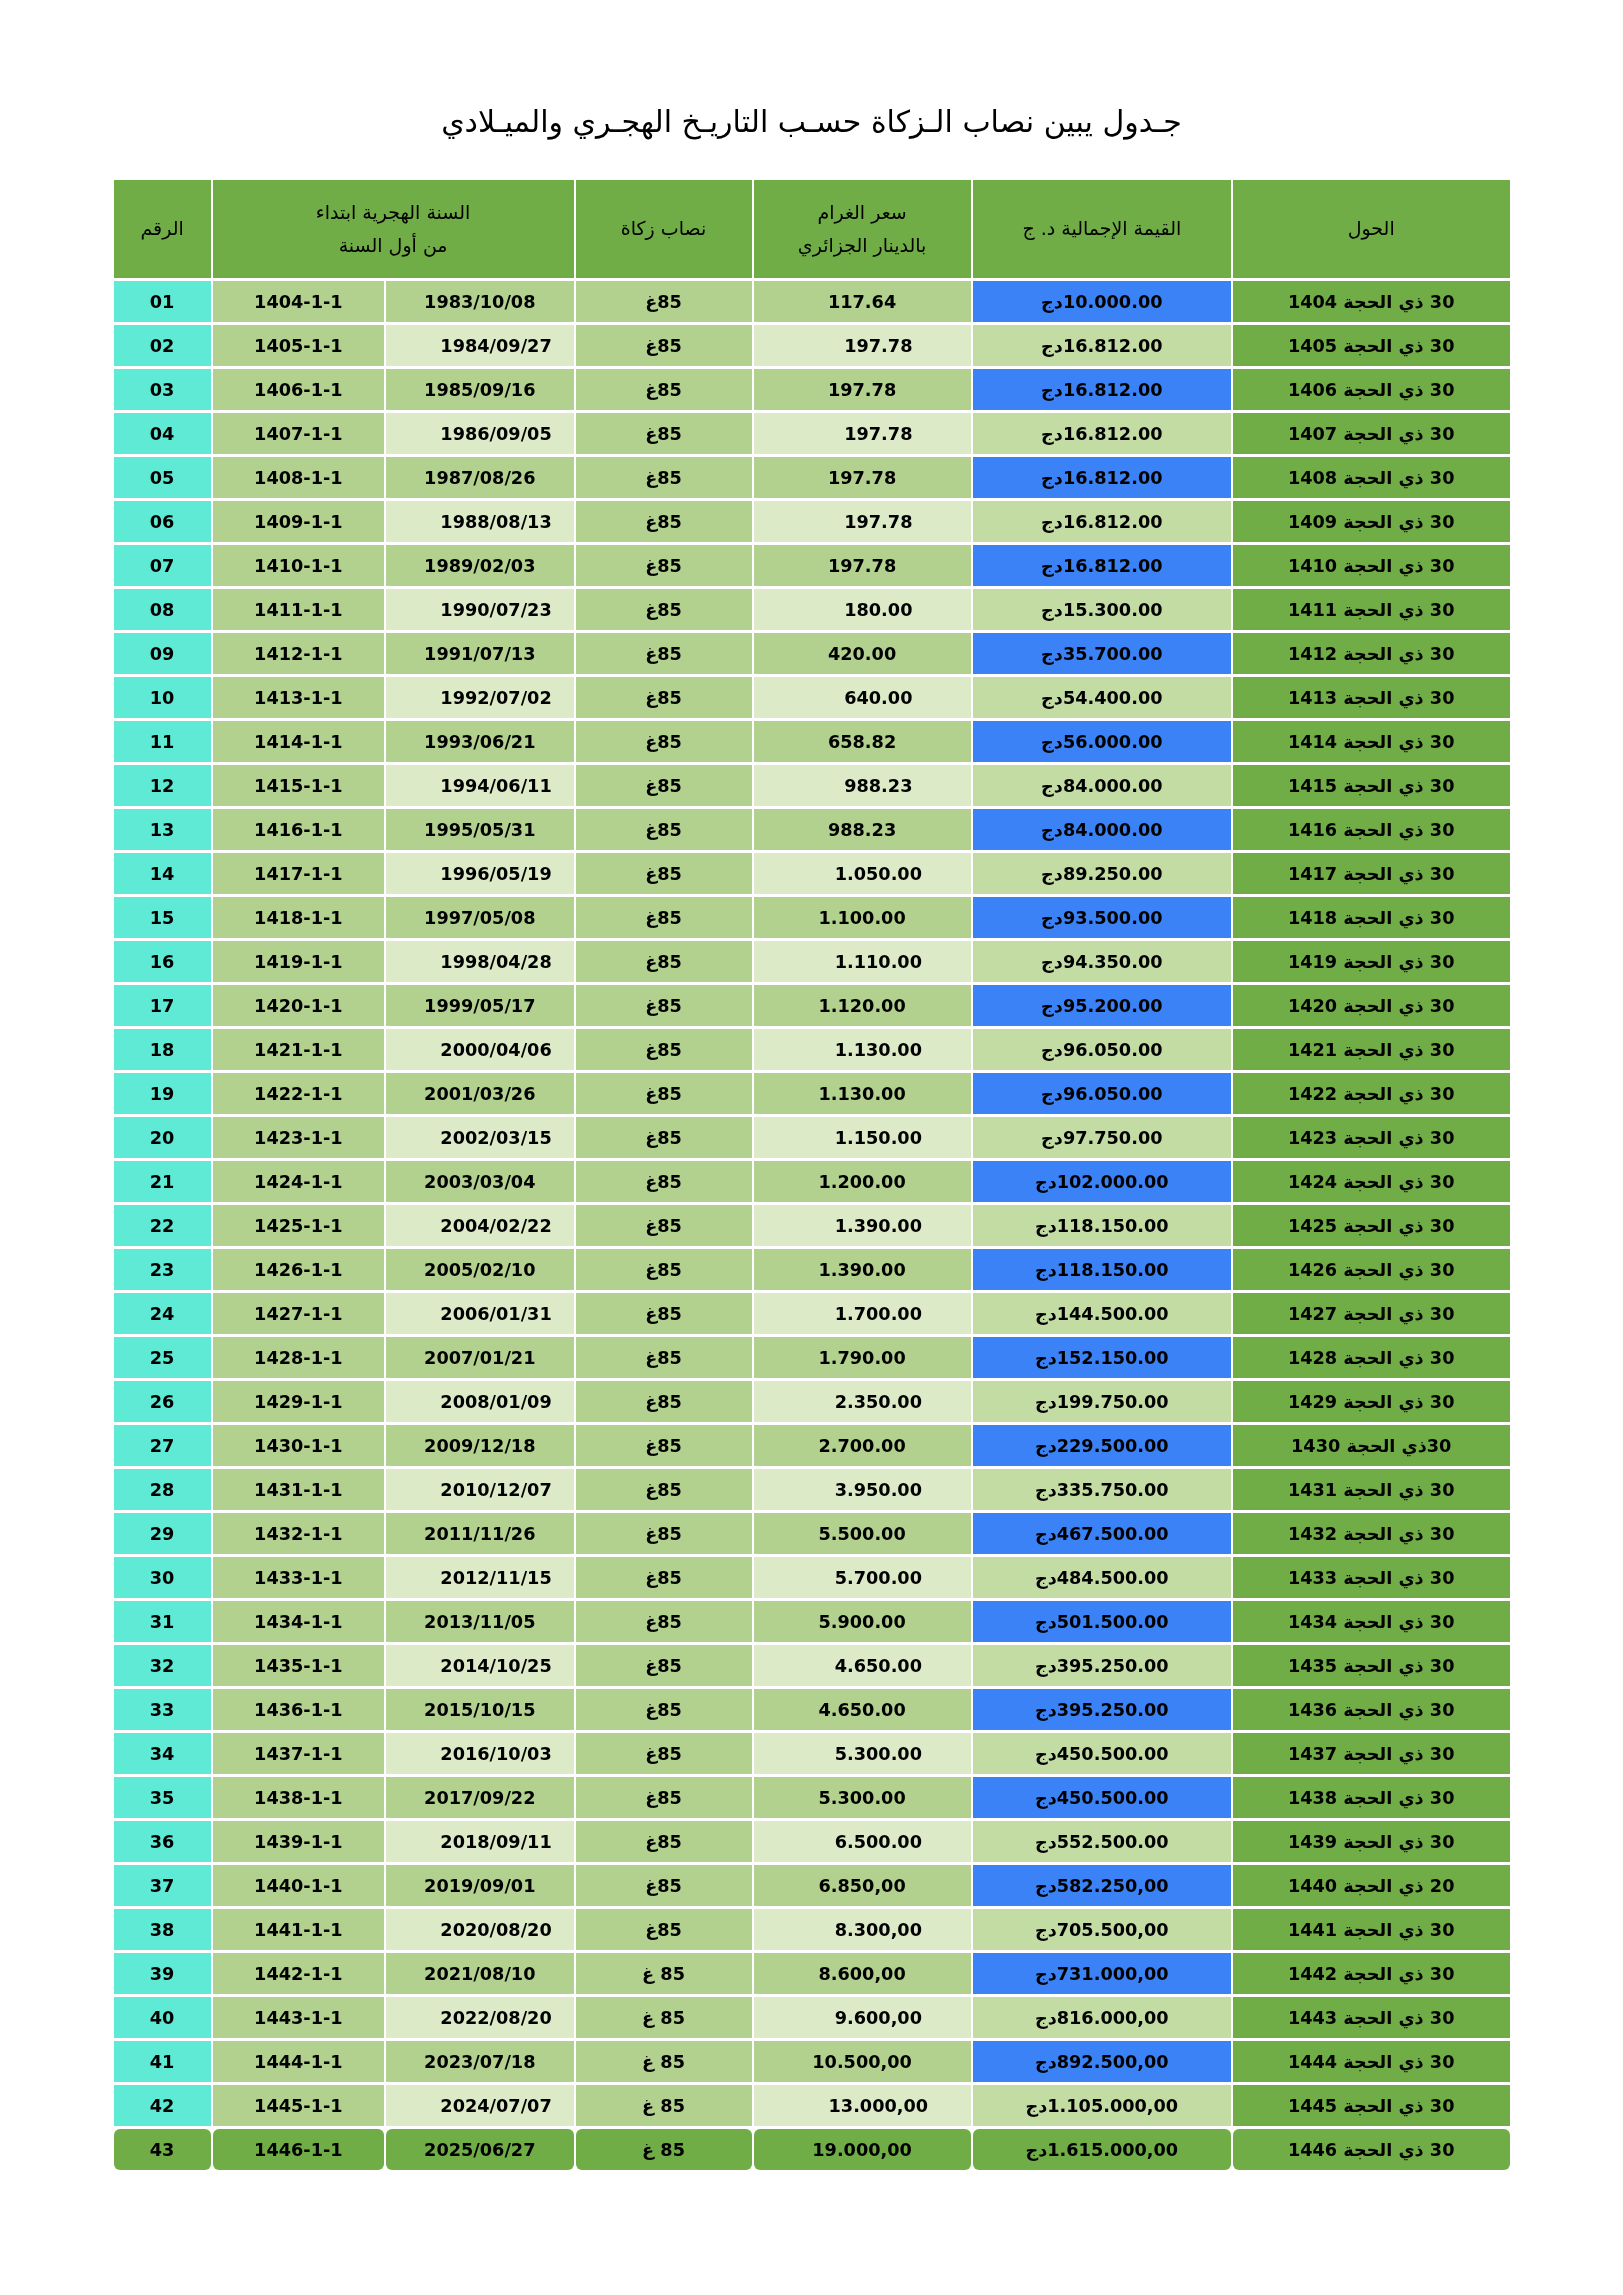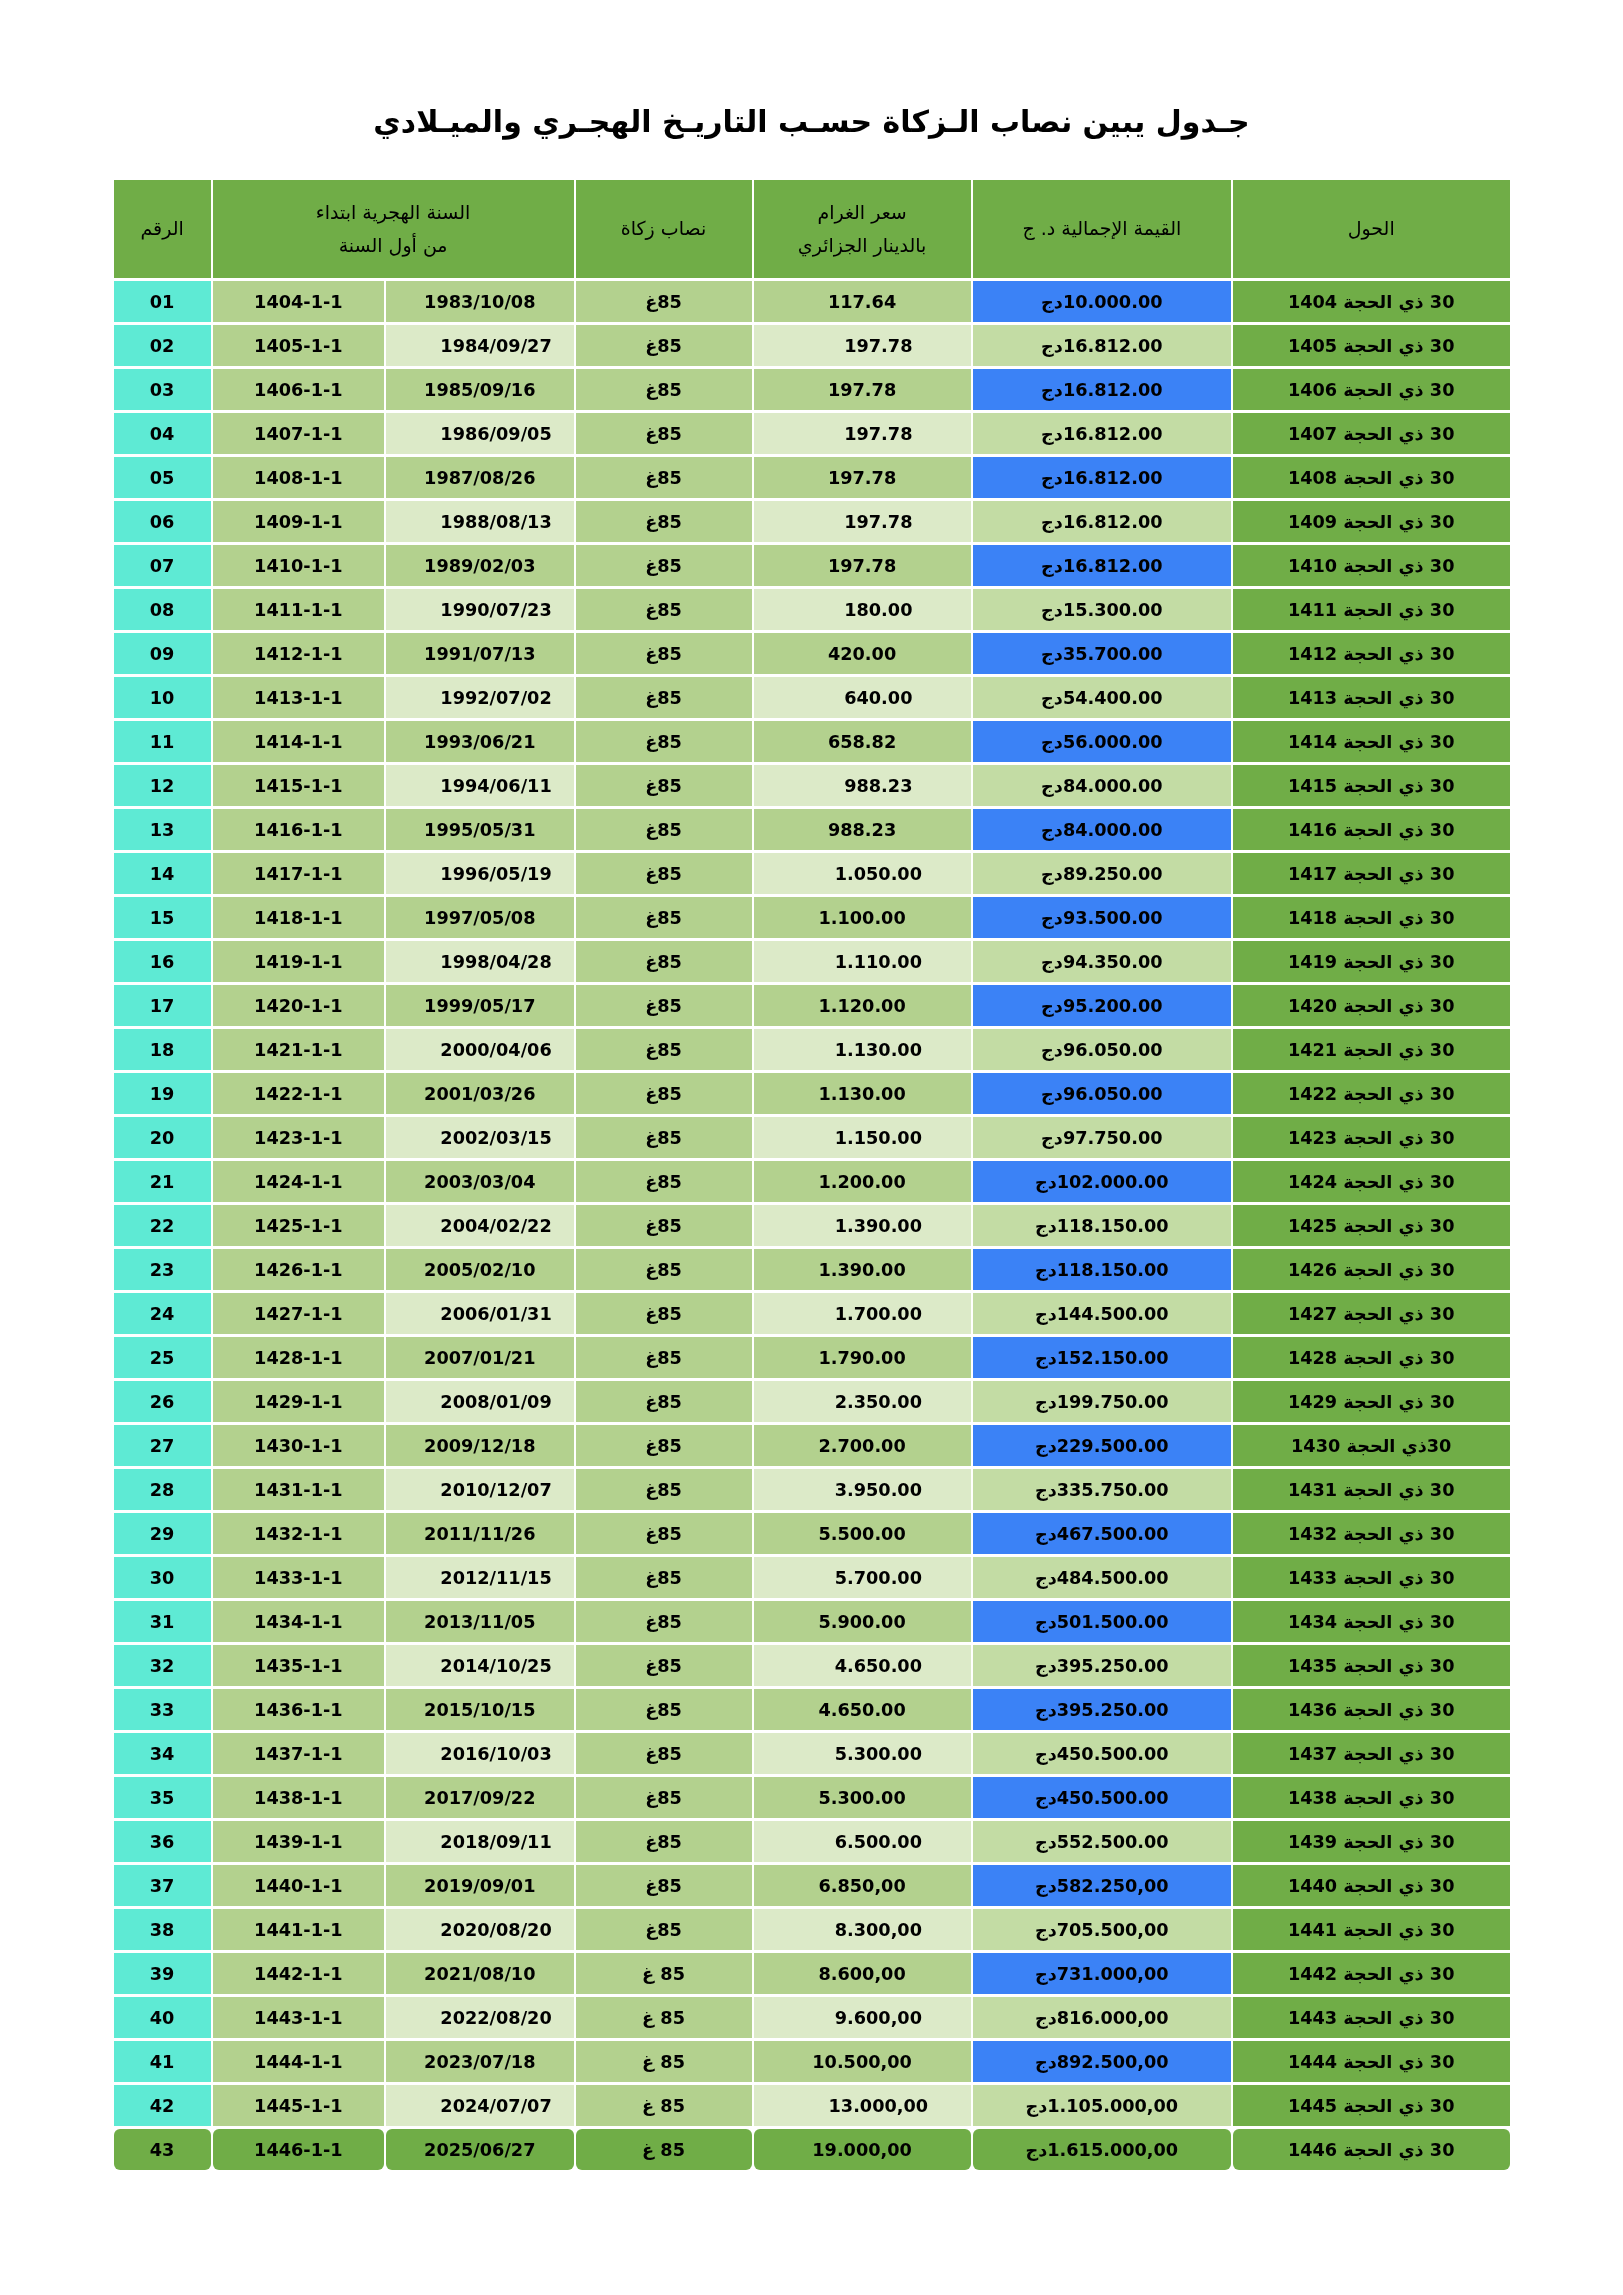--- a/index.html
+++ b/index.html
@@ -22,21 +22,21 @@
     height: 2295px;
     box-sizing: border-box;
     padding: 0;
     position: relative;
   }
 
   
   .doc-title {
     text-align: center;
     font-size: 30px;
-    font-weight: 700;
+    font-weight: 400;
     color: #000000;
     letter-spacing: 0.3px;
     padding-top: 84px;
     padding-bottom: 0;
     line-height: 1.2;
     font-family: "DejaVu Sans", "Liberation Sans", sans-serif;
   }
 
   
   .table-wrap {
@@ -478,21 +478,21 @@
           <tr class="even">
             <td class="cell-hawl">30 ذي الحجة 1439</td>
             <td class="cell-total stripe-total">552.500.00دج</td>
             <td class="cell-gram stripe">6.500.00</td>
             <td class="cell-nisab">85غ</td>
             <td class="cell-greg stripe">2018/09/11</td>
             <td class="cell-hijri">1439-1-1</td>
             <td class="cell-num">36</td>
           </tr>
           <tr class="odd">
-            <td class="cell-hawl">30 ذي الحجة 1440</td>
+            <td class="cell-hawl">20 ذي الحجة 1440</td>
             <td class="cell-total stripe-total">582.250,00دج</td>
             <td class="cell-gram stripe">6.850,00</td>
             <td class="cell-nisab">85غ</td>
             <td class="cell-greg stripe">2019/09/01</td>
             <td class="cell-hijri">1440-1-1</td>
             <td class="cell-num">37</td>
           </tr>
           <tr class="even">
             <td class="cell-hawl">30 ذي الحجة 1441</td>
             <td class="cell-total stripe-total">705.500,00دج</td>

